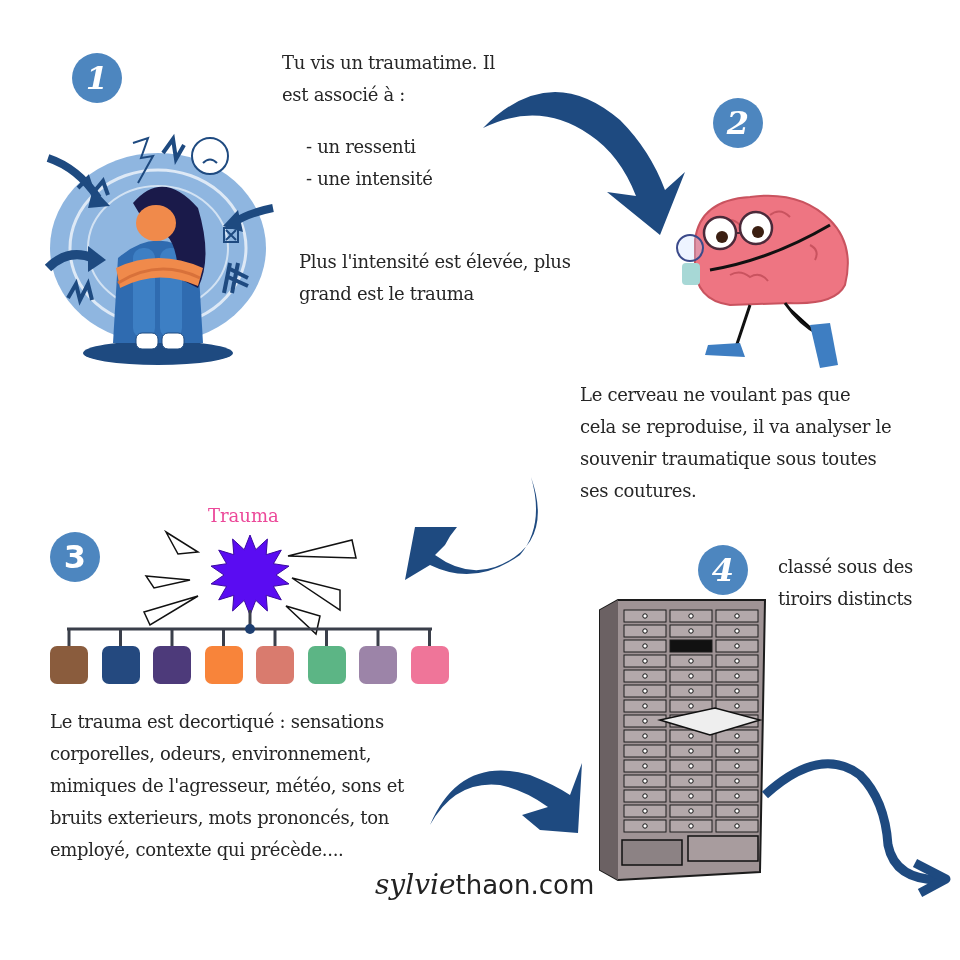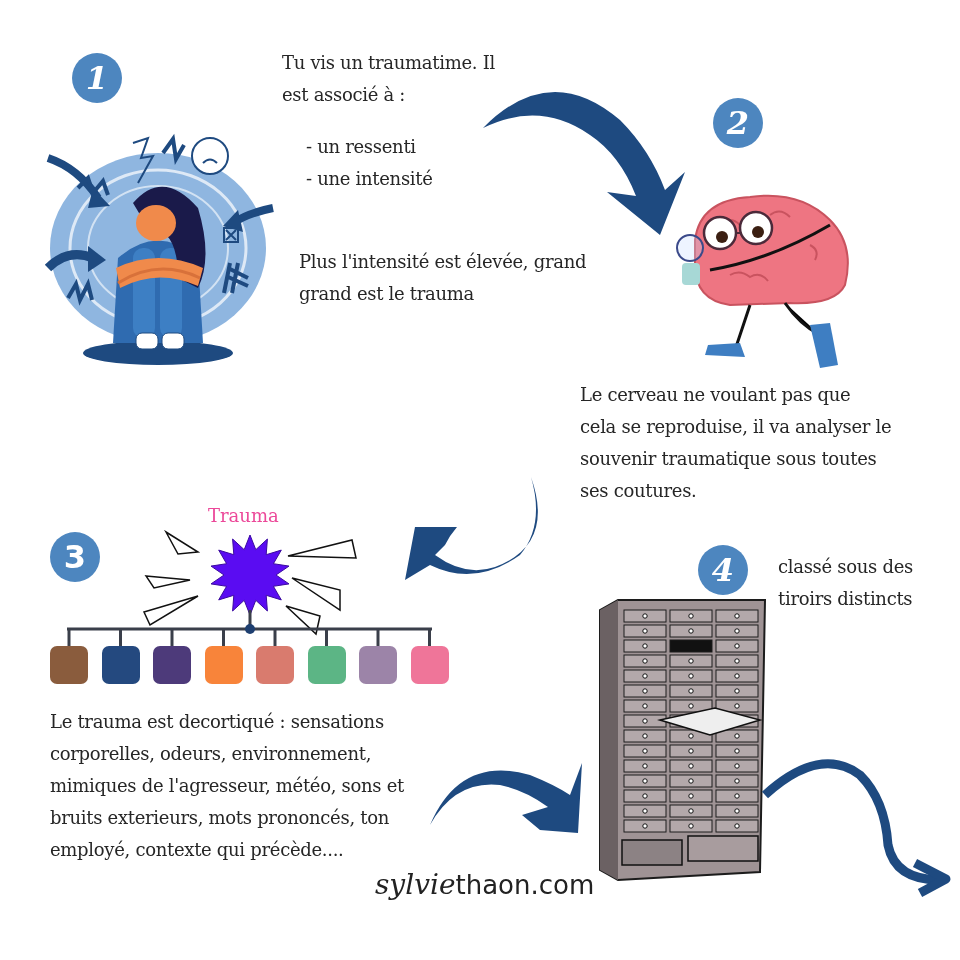--- a/index.html
+++ b/index.html
@@ -66,21 +66,21 @@
 
 <div class="abs txt" style="left:282px;top:47px;">
   <div>Tu vis un traumatime. Il</div>
   <div>est associé à :</div>
 </div>
 <div class="abs txt" style="left:306px;top:131px;">
   <div>- un ressenti</div>
   <div>- une intensité</div>
 </div>
 <div class="abs txt" style="left:299px;top:246px;">
-  <div>Plus l'intensité est élevée, grand</div>
+  <div>Plus l'intensité est élevée, plus</div>
   <div>grand est le trauma</div>
 </div>
 
 <svg style="left:480px;top:80px;" width="200" height="160">
   <path d="M3 48 Q70 -20 140 40 Q170 70 185 110 L205 92 L180 155 L127 112 L156 116 Q140 75 110 55 Q60 20 3 48 Z" fill="#1e4a80"></path>
 </svg>
 
 <div class="abs badge" style="left: 713px; top: 98px; background: rgb(77, 134, 191);">
   <span>2</span>
 </div>

